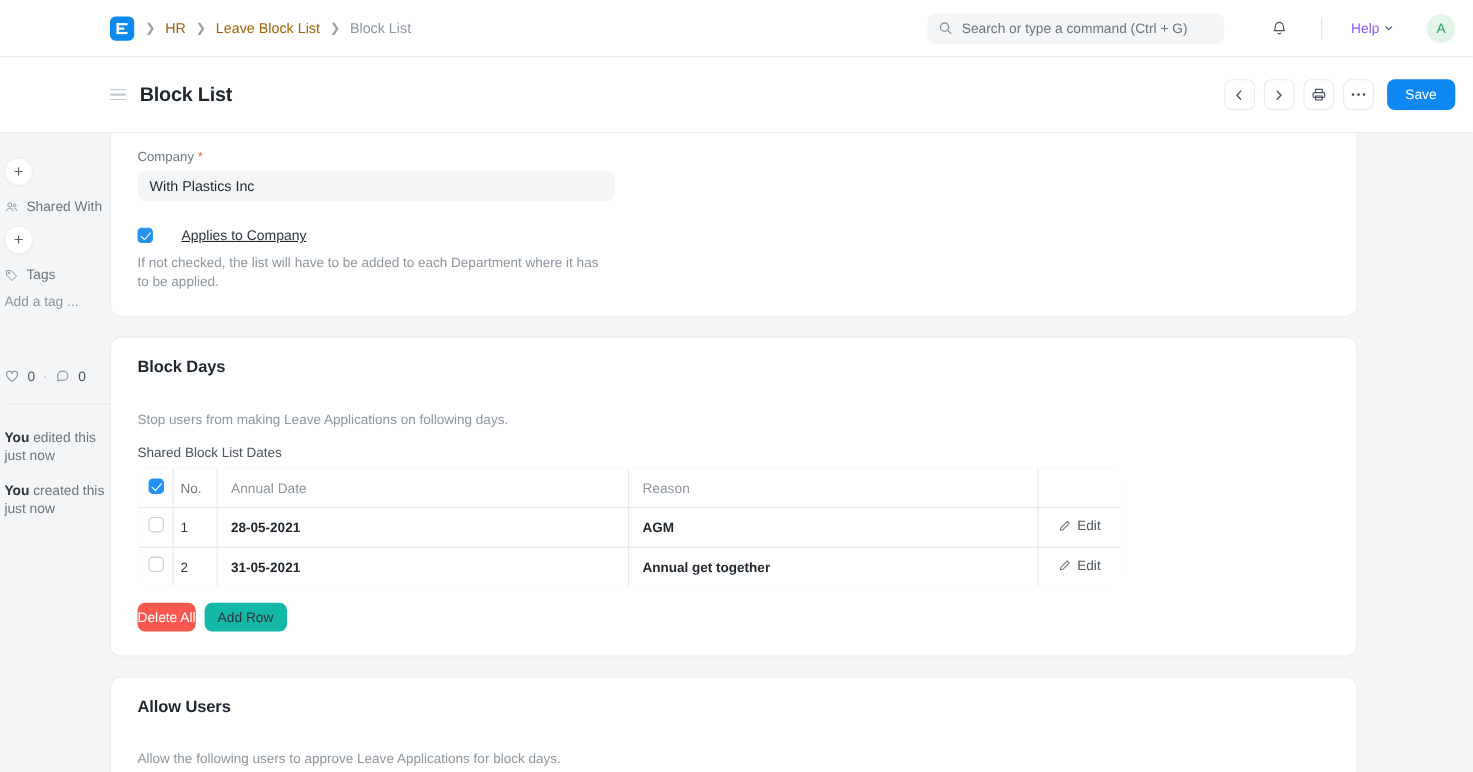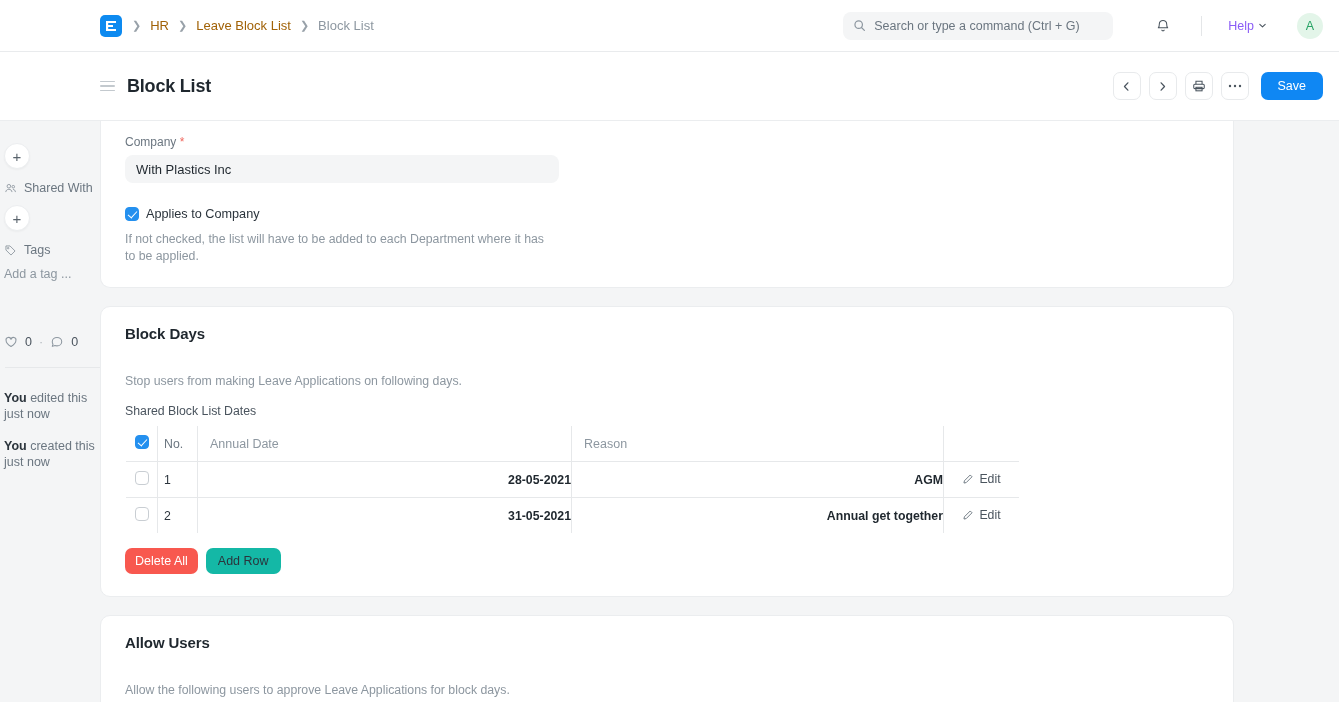--- a/index.html
+++ b/index.html
@@ -91,21 +91,21 @@
     margin-bottom: 18px; padding: 18px 24px 22px 24px;
   }
   .card.first { border-top-left-radius: 0; border-top-right-radius: 0; border-top: none; padding-top: 0; margin-top: 0; }
   .field-label { font-size: 12px; color: #6b7680; margin-bottom: 6px; }
   .req { color: #f0685f; }
   .input-ro {
     width: 434px; height: 28px; background: #f4f5f6; border-radius: 8px;
     display: flex; align-items: center; padding: 0 11px; font-size: 13px; color: #1f272e;
     cursor: text;
   }
-  .chk-row { display: flex; align-items: center; gap: 7px; margin-top: 24px; }
+  .chk-row { display: flex; align-items: center; gap: 26px; margin-top: 24px; text-decoration: underline; }
   .cb {
     width: 14px; height: 14px; border-radius: 4px; border: 1px solid #c9ced3;
     background: #fff; flex: none; cursor: pointer;
   }
   .cb.on { background: #2490ef; border-color: #2490ef; position: relative; }
   .cb.on::after {
     content: ""; position: absolute; left: 4px; top: 1px; width: 4px; height: 8px;
     border: solid #fff; border-width: 0 1.8px 1.8px 0; transform: rotate(42deg);
   }
   .chk-label { font-size: 12.7px; color: #2b343c; }
@@ -118,31 +118,31 @@
     border: 1px solid #e6e8ea; border-radius: 7px; overflow: hidden; }
   table.grid th, table.grid td { border-right: 1px solid #e6e8ea; border-bottom: 1px solid #e6e8ea; height: 36px; }
   table.grid tr:last-child td { border-bottom: none; }
   table.grid th:last-child, table.grid td:last-child { border-right: none; }
   th.c-chk, td.c-chk { width: 32px; text-align: center; }
   th.c-no,  td.c-no  { width: 40px; text-align: left; padding-left: 6px;
                         font-size: 12.3px; color: #6b7680; font-weight: normal; }
   th.c-main, td.c-main { padding-left: 12px; font-size: 12.5px; }
   th.c-edit, td.c-edit { width: 76px; text-align: center; }
   th { font-weight: normal; color: #8d97a0; font-size: 12.3px; text-align: left; }
-  td.c-main { font-weight: bold; color: #1f272e; font-size: 12.3px; text-align: right; }
+  td.c-main { font-weight: bold; color: #1f272e; font-size: 12.3px; }
   td.c-no { color: #2b343c; }
   .cb-cell { display: inline-flex; }
   .edit-link {
     display: inline-flex; align-items: center; gap: 5px; font-size: 12.3px;
     color: #4a545e; cursor: pointer;
   }
   .grid-btns { display: flex; gap: 8px; margin-top: 14px; }
   .btn-danger {
     background: #f8584f; color: #fff; font-size: 12.5px; border-radius: 7px;
-    padding: 6px 10px; cursor: pointer;
+    padding: 6px 0; cursor: pointer;
   }
   .btn-light {
     background: #14b8a6; color: #2b343c; font-size: 12.5px; border-radius: 7px;
     padding: 6px 12px; cursor: pointer;
   }
   svg { display: block; }
 </style>
 </head>
 <body>
 

